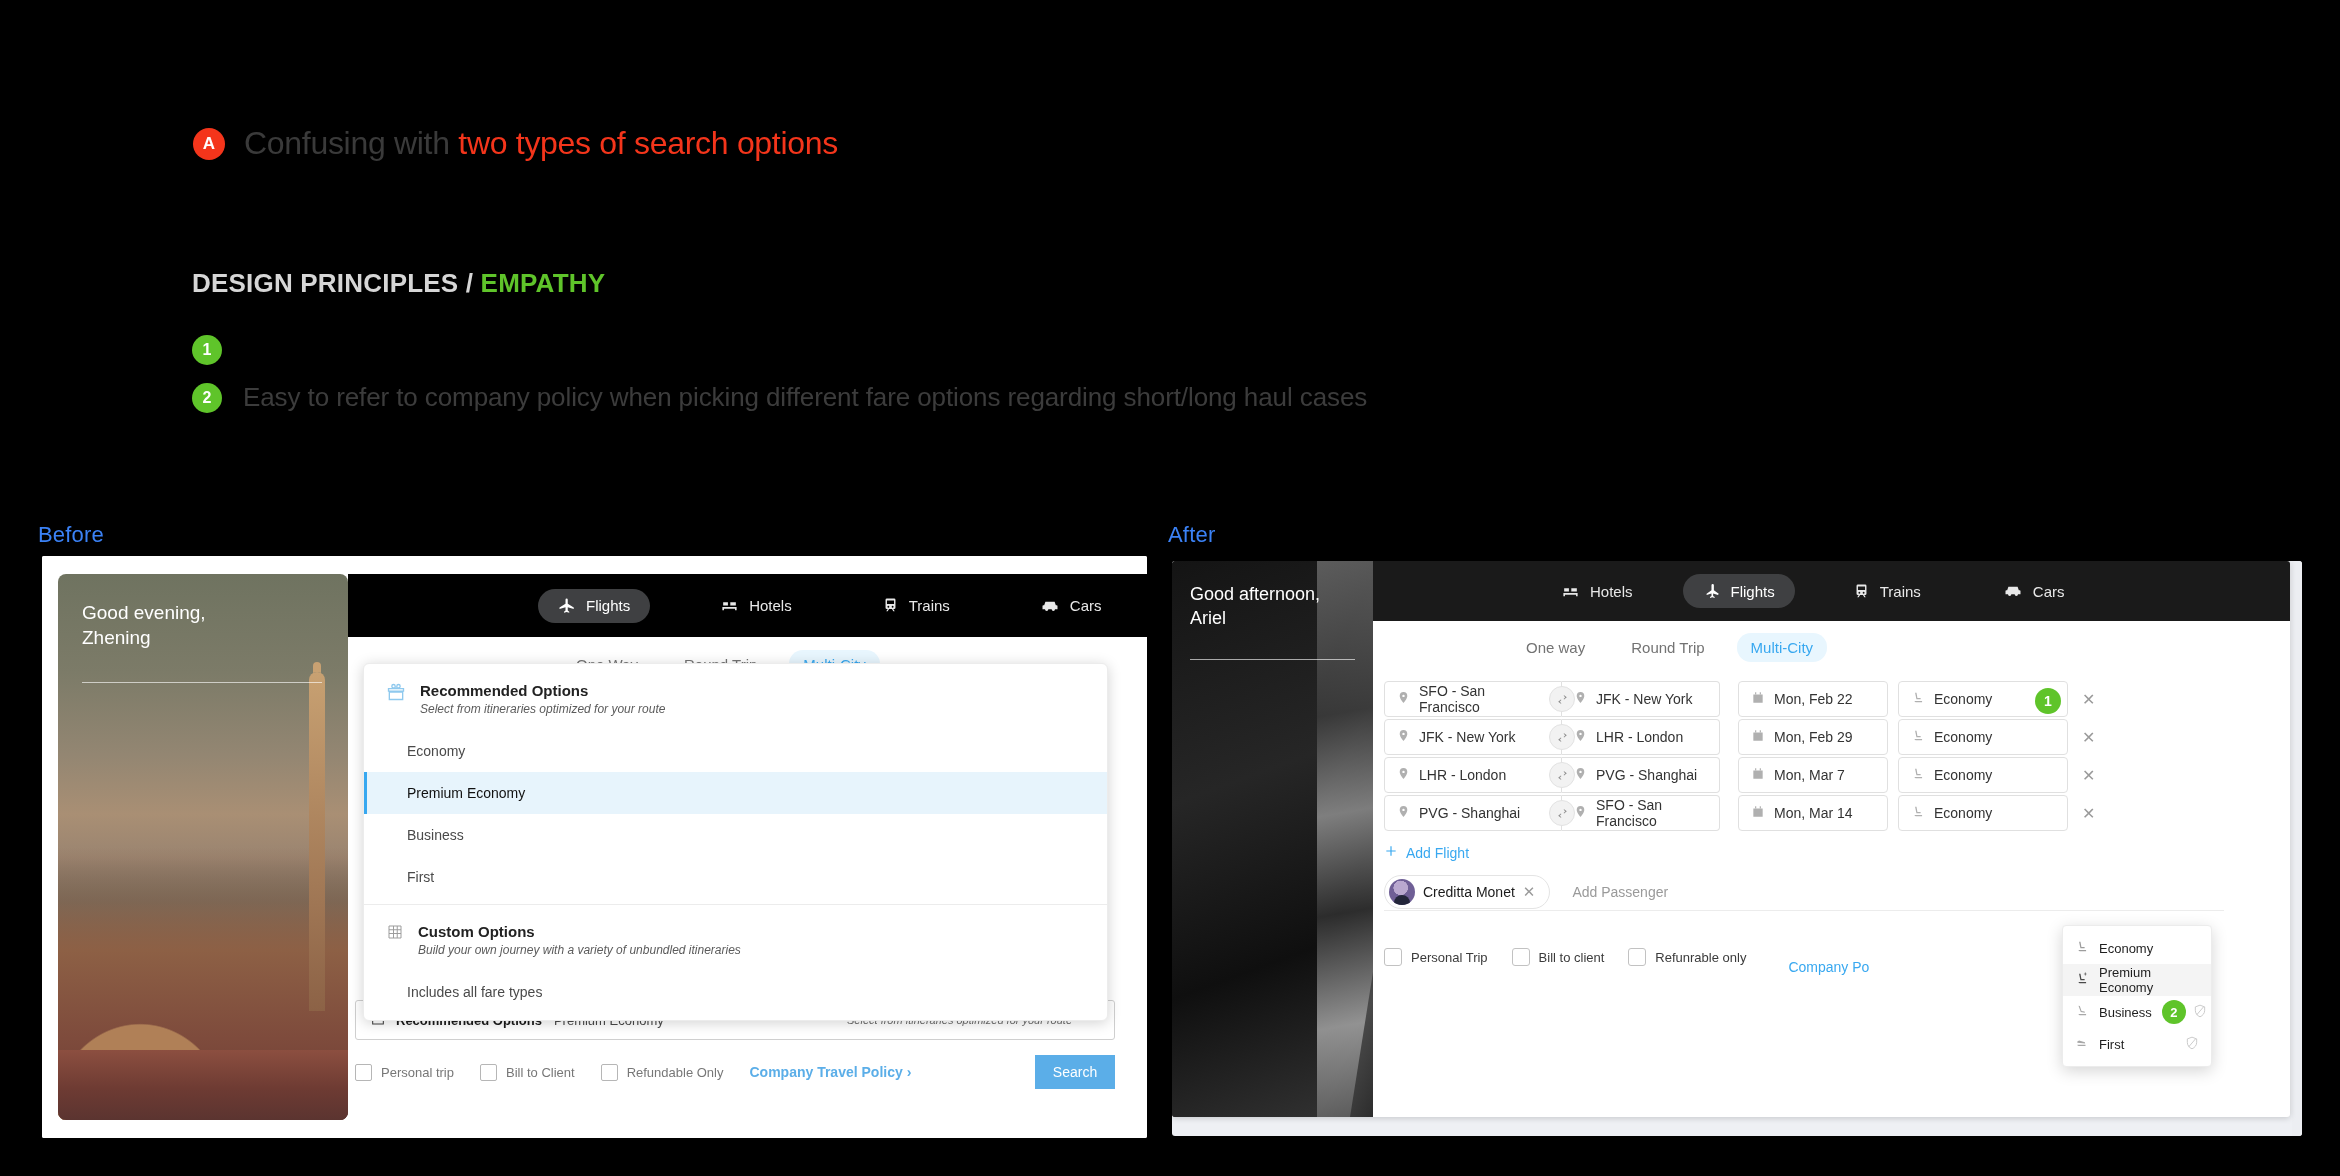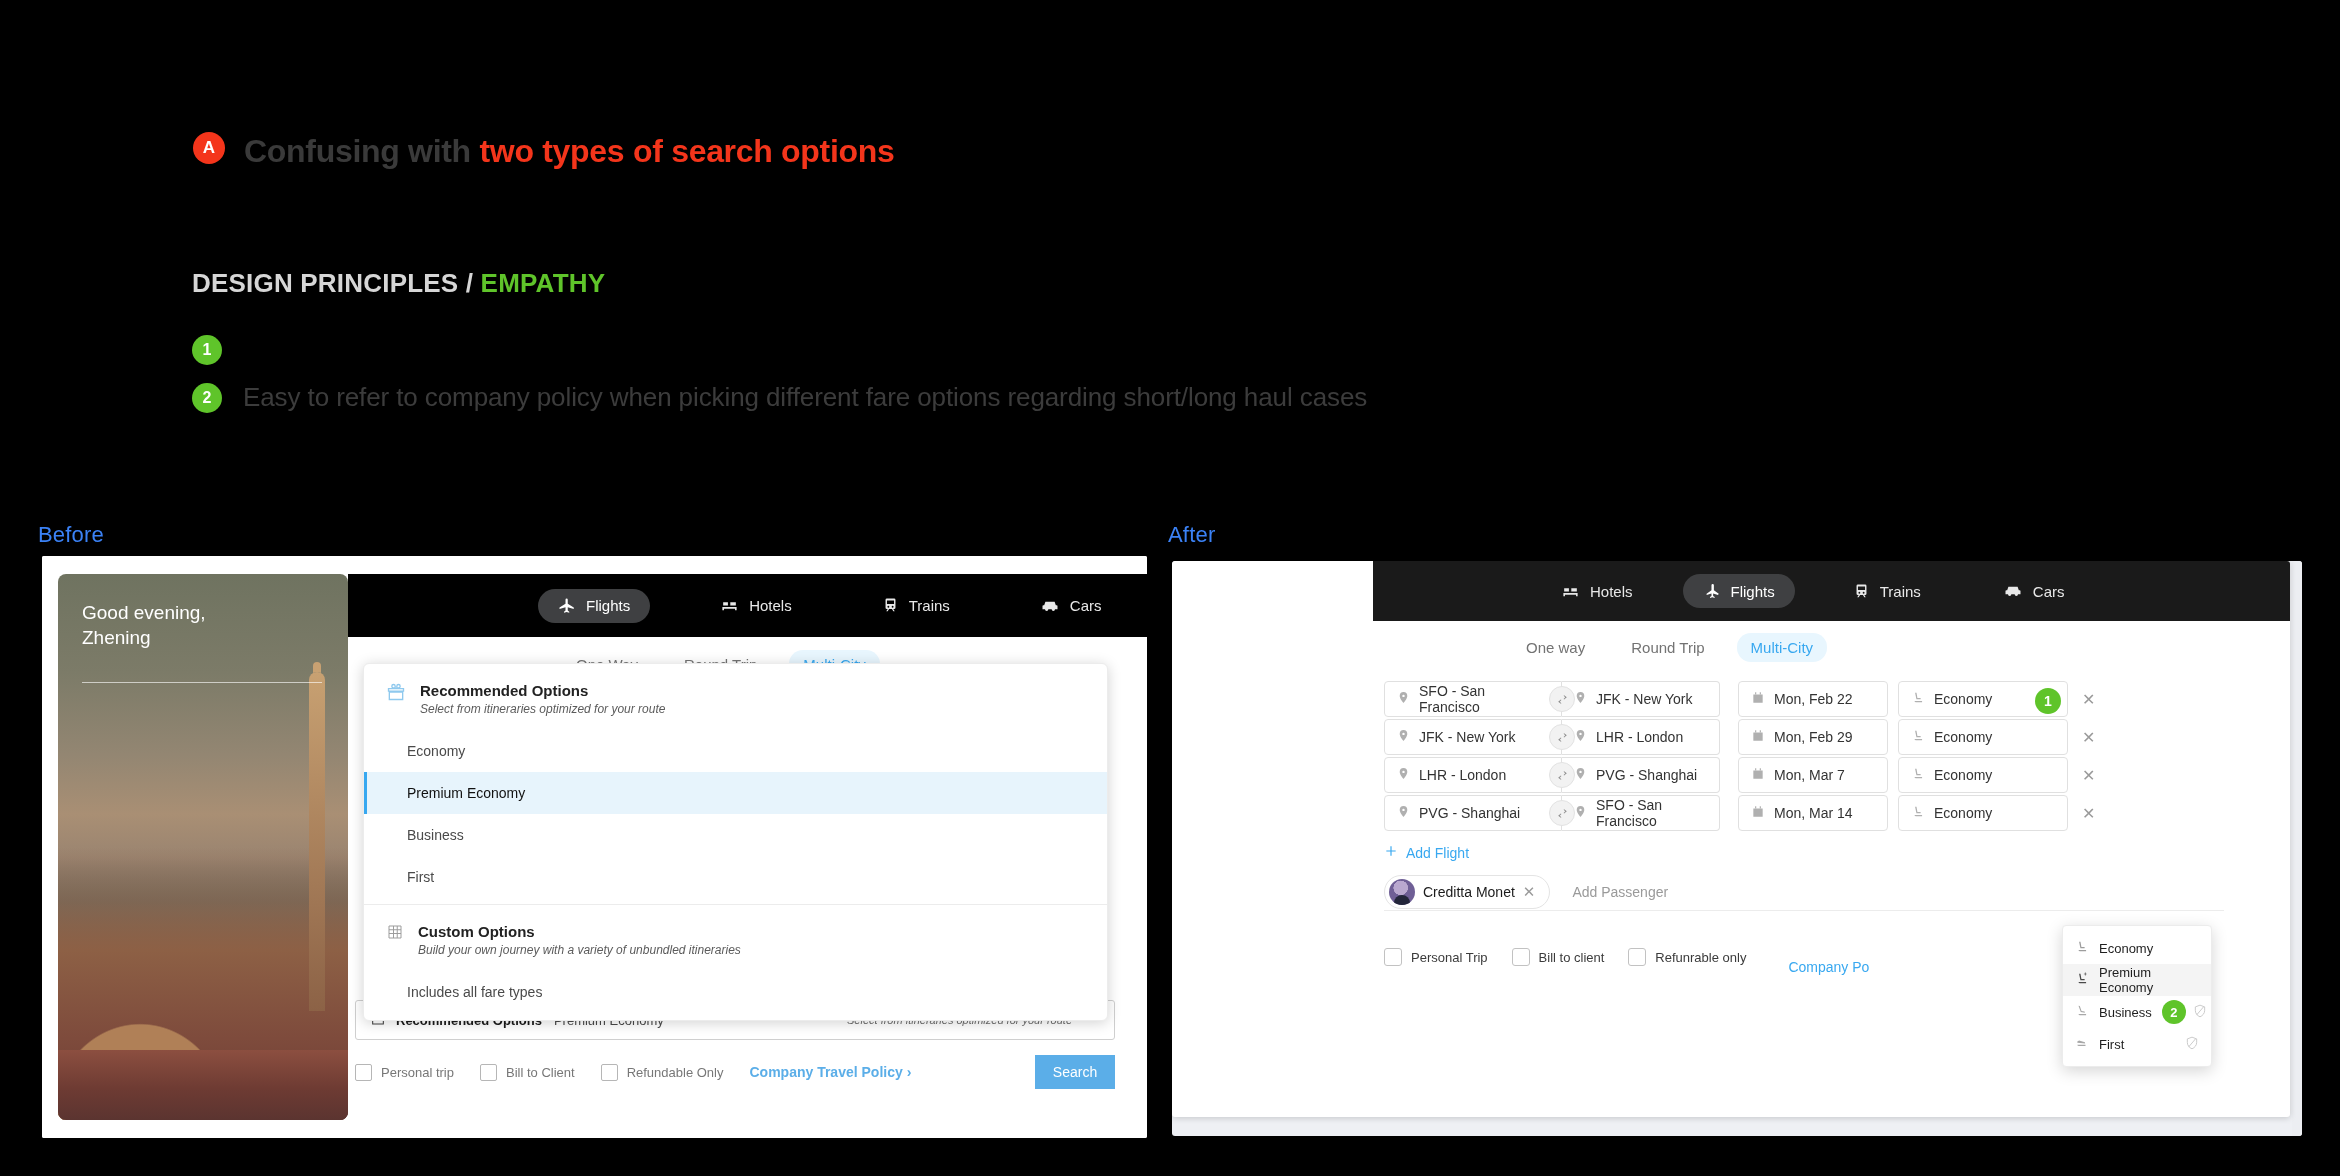--- a/index.html
+++ b/index.html
@@ -10,21 +10,21 @@
   .stage{ position:relative; width:2340px; height:1176px; background:#000; }
 
   
   .anno-a{ position:absolute; left:193px; top:125px; display:flex; align-items:center; }
   .badge-round{
     width:32px; height:32px; border-radius:50%; display:flex;
     align-items:center; justify-content:center; color:#fff;
     font-size:17px; font-weight:bold; flex:0 0 auto;
   }
   .badge-a{ background:#F4351B; }
-  .anno-a-text{ margin-left:19px; font-size:32px; font-weight:bold; color:#3A3A3A; letter-spacing:-.3px; white-space:nowrap;margin-top:8px; }
+  .anno-a-text{ margin-left:19px; font-size:32px; font-weight:normal; color:#3A3A3A; letter-spacing:-.3px; white-space:nowrap; }
   .anno-a-text .hl{ color:#F4351B; }
 
   .principles{ position:absolute; left:192px; top:268px; font-size:26px; font-weight:bold;
                color:#D6D6D6; letter-spacing:.2px; white-space:nowrap; }
   .principles .emp{ color:#5FC42A; }
 
   .plist{ position:absolute; left:192px; top:335px; }
   .prow{ display:flex; align-items:center; margin-bottom:17px; }
   .badge-num{ background:#5FC42A; width:30px; height:30px; font-size:16px; }
   .prow-text{ margin-left:21px; font-size:26px; color:#3C3C3C; white-space:nowrap; letter-spacing:-.1px; }
@@ -315,20 +315,27 @@
       <span>Refundable Only</span>
     </div>
     <a class="policy-link">Company Travel Policy ›</a>
     <div class="search-btn">Search</div>
   </div>
 
   <div class="frame frame-after">
     <div class="scroll-col"></div>
 
     <div class="after-page">
+      <div class="hero-after">
+        <div class="hero-greet">
+          <div>Good afternoon,</div>
+          <div>Ariel</div>
+        </div>
+        <div class="hero-rule"></div>
+      </div>
 
       <div class="nav-after">
         <div class="navrow" style="padding-left:168px;">
           <div class="navitem">
             <span>
                 <svg width="19" height="19" viewBox="0 0 24 24">
                   <path d="M3 18v-4h18v4h-2v-2H5v2H3zM4 8h6v4H4V8zm9 0h7v4h-7V8z"></path>
                 </svg>
               </span>
             <span>Hotels</span>

